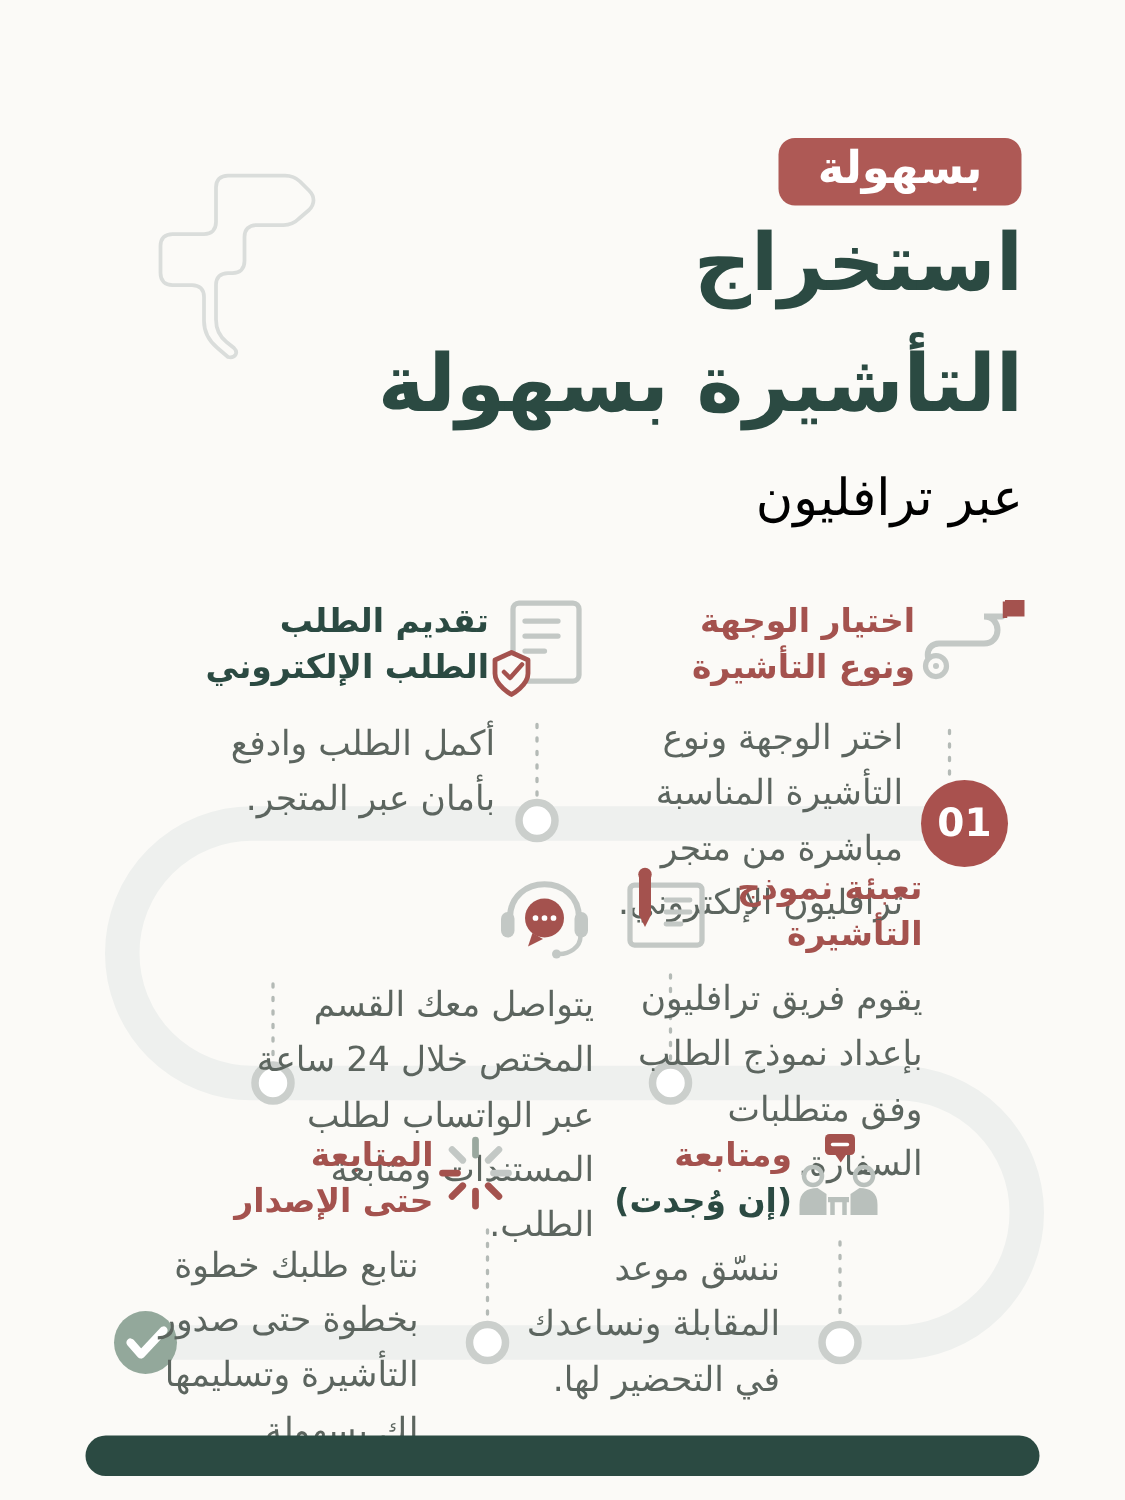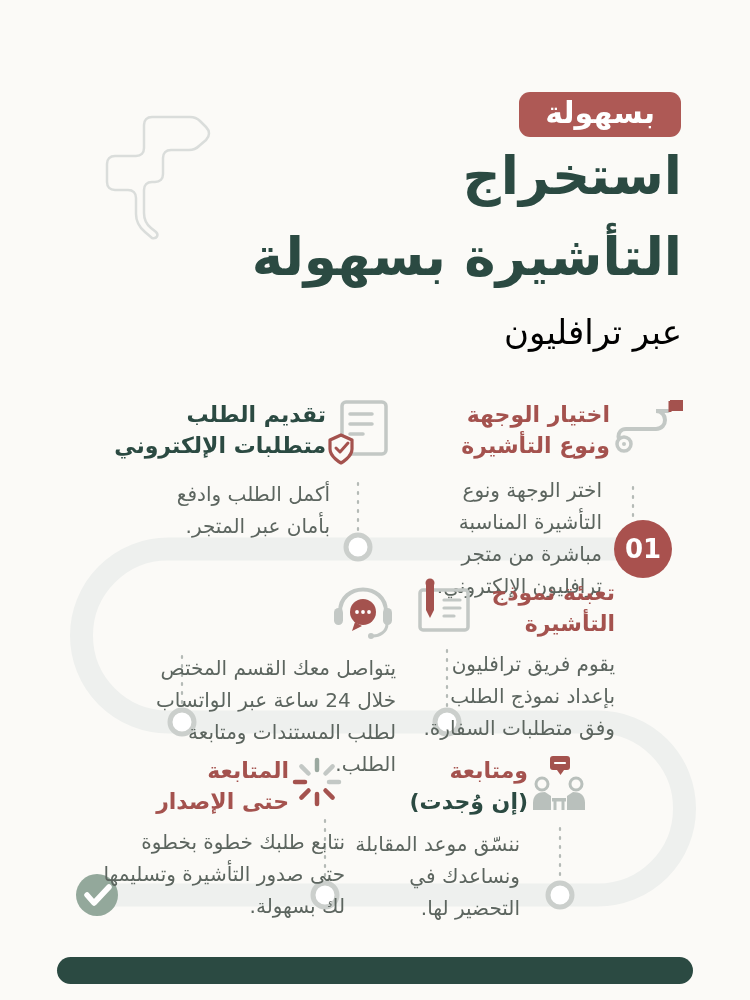--- a/index.html
+++ b/index.html
@@ -29,34 +29,34 @@
   #road-layer{top:0;left:0;z-index:1;}
   .content{z-index:2;}
   
   .step{position:absolute;z-index:2;}
   .head{display:flex;align-items:flex-start;gap:0;}
   .titleblock{text-align:right;font-weight:bold;font-size:22px;line-height:1.4;padding-top:2px;}
   .titleblock div{white-space:nowrap;}
   .maroon{color:#a4524e;}
   .green{color:#2b4a42;}
   .body{
-    text-align:right;font-size:20px;color:#5c655f;line-height:1.6;margin-top:8px;
+    text-align:right;font-size:23px;color:#5c655f;line-height:1.6;margin-top:8px;
   }
   .iconbox{flex:0 0 auto;}
   
   .step1{top:398px;right:60px;width:280px;}
   .step1 .body{padding-left:0;margin-left:0;margin-right:88px;}
   .step2{top:398px;right:358px;width:245px;}
   .step2 .body{margin-right:62px;}
   .step3{top:576px;left:410px;width:205px;}
   .step4{top:576px;left:150px;width:246px;}
   .step5{top:754px;right:160px;width:245px;}
   .step5 .body{margin-right:70px;}
   .step6{top:754px;right:405px;width:245px;}
-  .step6 .body{}
+  .step6 .body{margin-right:66px;}
   
   #step1-number-badge{
     left:614px;top:520px;width:58px;height:58px;border-radius:50%;
     background:#a9514e;color:#fff;font-size:26px;font-weight:bold;
     display:flex;align-items:center;justify-content:center;direction:ltr;
     z-index:3;
   }
   #footer-bar{
     left:57px;top:957px;width:636px;height:27px;border-radius:14px;
     background:#2b4a42;z-index:2;
@@ -127,21 +127,21 @@
     <div class="iconbox">
       <svg width="66" height="68" viewBox="0 0 66 68">
         <rect x="16" y="4" width="44" height="52" rx="4" fill="none" stroke="#c3c8c5" stroke-width="3.5"></rect>
         <path d="M24 16 h22 M24 26 h22 M24 36 h13" stroke="#c3c8c5" stroke-width="3.5" stroke-linecap="round"></path>
         <path d="M4 42 L15 37 L26 42 V51 C26 59 15 65 15 65 C15 65 4 59 4 51 Z" fill="#fbfaf7" stroke="#a4524e" stroke-width="3.2" stroke-linejoin="round"></path>
         <path d="M10 50 l4 4 l8 -9" fill="none" stroke="#a4524e" stroke-width="3" stroke-linecap="round" stroke-linejoin="round"></path>
       </svg>
     </div>
     <div class="titleblock green">
       <div>تقديم الطلب</div>
-      <div>متطلبات الإلكتروني</div>
+      <div>الطلب الإلكتروني</div>
     </div>
   </div>
   <div class="body">أكمل الطلب وادفع بأمان عبر المتجر.</div>
 </div>
 
 <div class="step step3">
   <div class="head">
     <div class="titleblock maroon" style="flex:1">
       <div>تعبئة نموذج</div>
       <div>التأشيرة</div>

